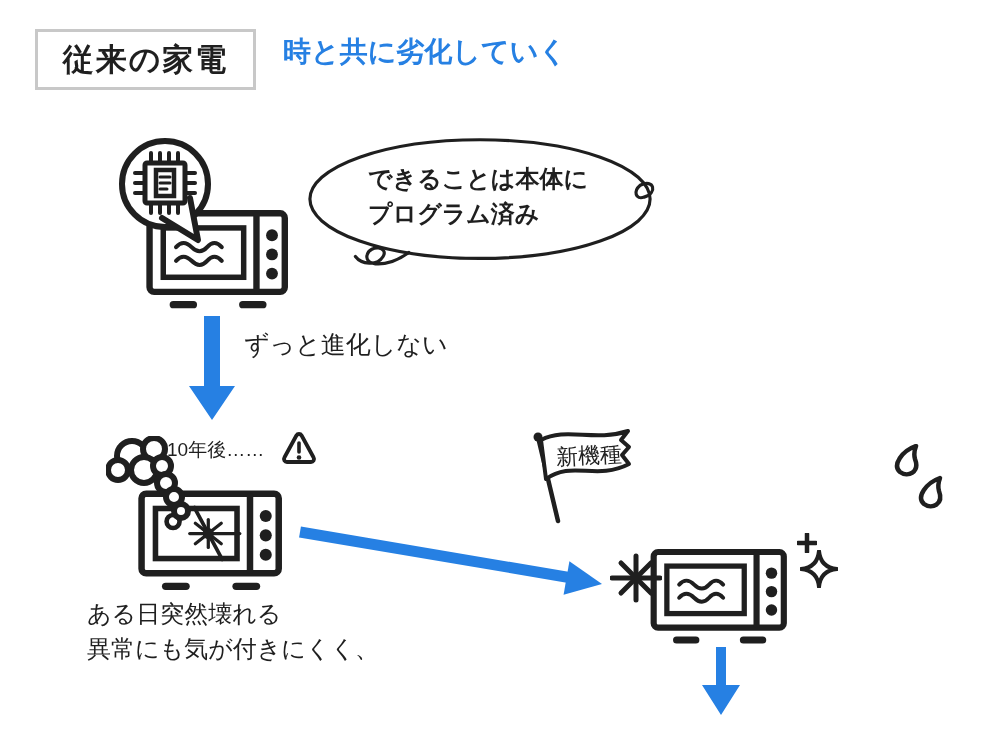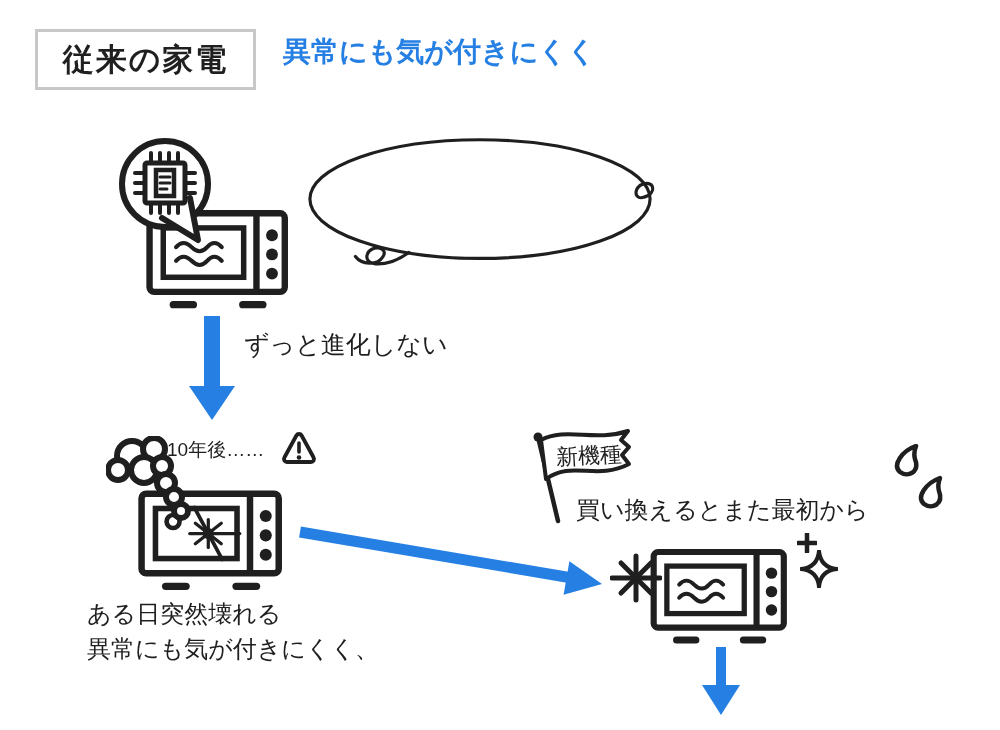--- a/index.html
+++ b/index.html
@@ -21,21 +21,21 @@
 </head>
 <body>
 
 <div class="canvas">
 
   <div class="abs title-box">
     <span>従来の家電</span>
   </div>
 
   <div class="abs heading">
-    <div>異常にも気が付きにくく</div>
+    <div>時と共に劣化していく</div>
   </div>
 
   <svg class="abs" style="left:144px;top:206px" width="150" height="106" viewBox="0 0 164 116">
     <g fill="none" stroke="#1F1F1F" stroke-linecap="round">
       <rect x="6" y="8" width="148" height="86" rx="5" fill="#fff" stroke-width="7"></rect>
       <rect x="21" y="24" width="88" height="54" stroke-width="6"></rect>
       <path d="M35 45 q8 -9 17 0 t17 0 t16 0" stroke-width="4.5"></path>
       <path d="M35 60 q8 -9 17 0 t17 0 t16 0" stroke-width="4.5"></path>
       <line x1="123" y1="11" x2="123" y2="91" stroke-width="7"></line>
       <circle cx="140" cy="32" r="6.5" fill="#1F1F1F" stroke="none"></circle>
@@ -72,20 +72,24 @@
     </g>
   </svg>
 
   <svg class="abs" style="left:302px;top:133px" width="356" height="150" viewBox="0 0 360 150">
     <g fill="none" stroke="#1F1F1F" stroke-width="3.2" stroke-linecap="round">
       <ellipse cx="180" cy="66" rx="172" ry="60" fill="#fff"></ellipse>
       <path d="M342 52 c14 -7 18 8 4 12 c-9 3 -11 -6 -4 -12"></path>
       <path d="M108 120 c-22 16 -46 14 -42 2 c3 -10 22 -8 16 2 c-6 10 -22 8 -28 0"></path>
     </g>
   </svg>
+  <div class="abs bubble-text">
+    <div>できることは本体に</div>
+    <div>プログラム済み</div>
+  </div>
 
   <svg class="abs" style="left:189px;top:316px" width="46" height="104" viewBox="0 0 46 104">
     <polygon points="15,0 31,0 31,70 46,70 23,104 0,70 15,70" fill="#2680E3"></polygon>
   </svg>
   <div class="abs cap cap1">
     <div>ずっと進化しない</div>
   </div>
 
   <div class="abs age-label">10年後……</div>
   <svg class="abs" style="left:281px;top:431px" width="36" height="36" viewBox="0 0 36 36">
@@ -139,21 +143,20 @@
     <polygon points="308,64 269.6,74.8 275.4,41.2" fill="#2680E3"></polygon>
   </svg>
 
   <svg class="abs" style="left:528px;top:424px" width="138" height="100" viewBox="0 0 138 100">
     <circle cx="10" cy="13" r="4.5" fill="#1F1F1F"></circle>
     <line x1="10" y1="13" x2="30" y2="97" stroke="#1F1F1F" stroke-width="4.5" stroke-linecap="round"></line>
     <path d="M13 16 C 38 3, 66 18, 100 7 l-7 9 8 7 -7 8 7 9 C 68 57, 44 36, 18 55 Z" fill="#fff" stroke="#1F1F1F" stroke-width="4" stroke-linejoin="round"></path>
   </svg>
   <div class="abs flag-label">新機種</div>
 
-  <div class="abs cap cap3">買い換えるとまた最初から</div>
 
   <svg class="abs" style="left:878px;top:444px" width="78" height="78" viewBox="0 0 78 78">
     <g fill="#fff" stroke="#1F1F1F" stroke-width="4.5" stroke-linejoin="round">
       <path d="M38 2 C 24 7, 14 21, 22 28 C 30 34, 42 28, 37 15 C 35.5 10, 36.5 6, 38 2 Z"></path>
       <path d="M62 34 C 48 39, 38 53, 46 60 C 54 66, 66 60, 61 47 C 59.5 42, 60.5 38, 62 34 Z"></path>
     </g>
   </svg>
 
   <svg class="abs" style="left:648px;top:545px" width="145" height="102" viewBox="0 0 164 116">
     <g fill="none" stroke="#1F1F1F" stroke-linecap="round">

